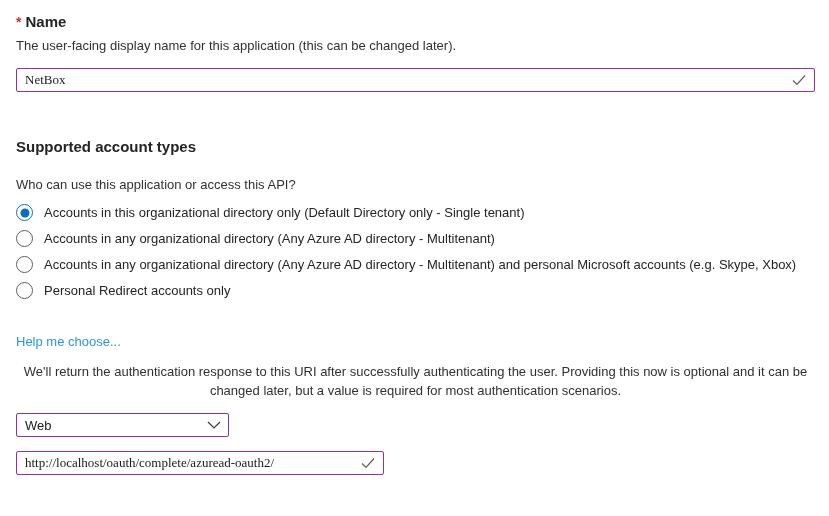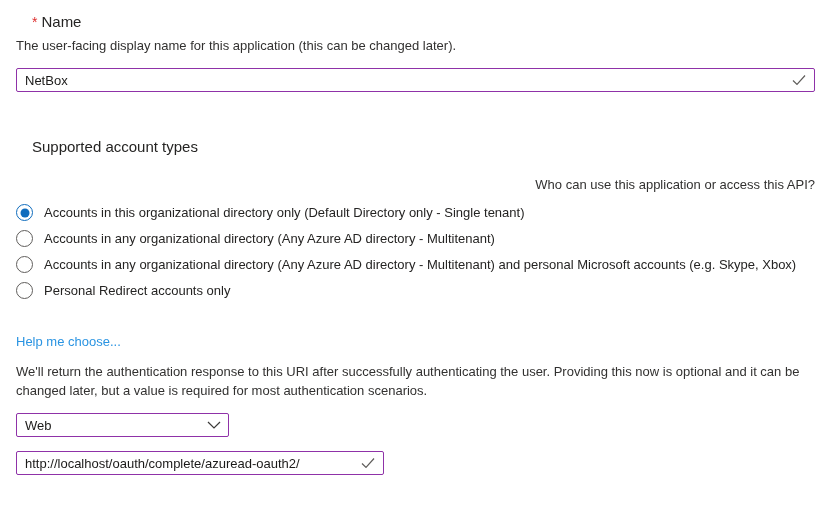--- a/index.html
+++ b/index.html
@@ -7,48 +7,48 @@
   body {
     width: 829px; height: 516px;
     background: #ffffff;
     font-family: "Liberation Sans", sans-serif;
     color: #252423;
     overflow: hidden;
   }
   .page { padding: 11px 14px 0 16px; width: 829px; }
 
   .section-title {
-    font-size: 15px; line-height: 21px; color: #252423; font-weight: 400; margin-left: 16px;
+    font-size: 15px; line-height: 21px; color: #252423; font-weight: 700;
   }
   .required-marker { color: #dd2c2c; margin-right: 4px; font-size: 14px; }
 
   .desc {
     font-size: 13px; line-height: 19px; color: #323130; max-width: 800px;
   }
 
   
   #name-desc { margin-top: 4px; line-height: 17px; }
 
   .input-wrap { position: relative; margin-top: 14px; width: 799px; }
   .text-input {
     width: 100%; height: 24px;
     border: 1px solid #8f32a8; border-radius: 2px;
     padding: 0 28px 0 8px;
-    font-family: Liberation Sans, sans-serif;
+    font-family: Liberation Serif, serif;
     font-size: 13px; color: #1b1a19;
     outline: none; background: #fff;
   }
   .check-icon {
     position: absolute; right: 9px; top: 50%; transform: translateY(-50%);
     width: 14px; height: 11px; pointer-events: none;
   }
 
   
   #sat-title { margin-top: 44px; }
-  #sat-question { margin-top: 18px; text-align: right; line-height 17px; }
+  #sat-question { margin-top: 18px; line-height 17px; }
 
   .radio-group { margin-top: 10px; }
   .radio-row {
     display: flex; align-items: center; margin-bottom: 9px; cursor: pointer;
   }
   .radio-circle {
     width: 17px; height: 17px; border-radius: 50%;
     border: 1px solid #605e5c; background: #fff;
     flex: 0 0 17px; margin-right: 11px;
     position: relative;
@@ -62,21 +62,21 @@
   .radio-label { font-size: 13px; line-height: 17px; color: #252423; }
 
   .help-link {
     display: inline-block; margin-top: 25px;
     font-size: 13px; line-height: 17px;
     color: #2a94e2; text-decoration: none; cursor: pointer;
   }
 
   
   #ru-title { margin-top: 47px; }
-  #ru-desc { margin-top: 12px; }
+  #ru-desc { margin-top: 12px; text-align: center; }
 
   .uri-row { margin-top: 13px; display: flex; gap: 14px; flex-direction: column; }
   .select-wrap { position: relative; width: 213px; }
   .platform-select {
     width: 100%; height: 24px;
     border: 1px solid #8f32a8; border-radius: 2px;
     background: #fff; display: flex; align-items: center;
     padding: 0 28px 0 8px; font-size: 13px; color: #1b1a19;
     cursor: pointer;
   }

